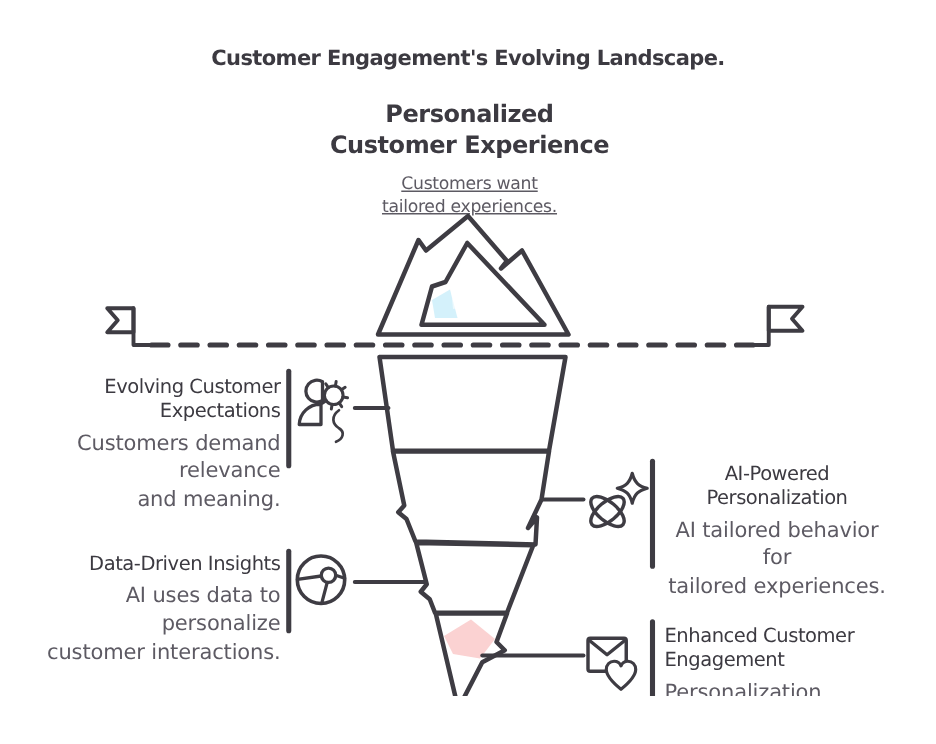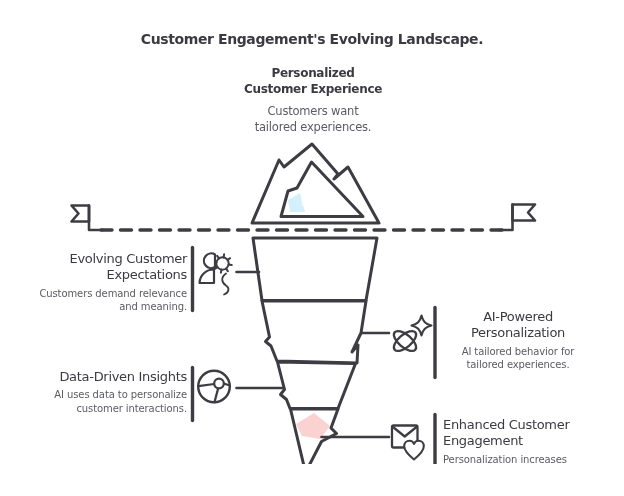--- a/index.html
+++ b/index.html
@@ -6,25 +6,25 @@
   .stage{
     position:relative;width:624px;height:464px;background:#ffffff;overflow:hidden;
     font-family:"DejaVu Sans","Liberation Sans",sans-serif;color:#3c3a41;
   }
   .title{
     position:absolute;top:31px;left:0;width:624px;margin:0;text-align:center;
     font-size:14px;font-weight:700;letter-spacing:-0.4px;color:#3c3a41;
   }
   .pre{white-space:pre-line;}
   .top-block{position:absolute;left:193px;top:66px;width:240px;text-align:center;}
-  .top-block .h{font-size:12px;font-weight:700;line-height:1.3;letter-spacing:-0.3px;color:#3c3a41;}
-  .top-block .d{margin-top:7px;font-size:11.5px;line-height:1.35;letter-spacing:-0.2px;color:#5d5a63;}
+  .top-block .h{font-size:16px;font-weight:700;line-height:1.3;letter-spacing:-0.3px;color:#3c3a41;}
+  .top-block .d{margin-top:7px;font-size:11.5px;line-height:1.35;letter-spacing:-0.2px;color:#5d5a63;text-decoration:underline;}
   .callout{position:absolute;}
   .callout .h{font-size:13px;font-weight:400;line-height:1.25;letter-spacing:-0.3px;color:#3c3a41;}
-  .callout .d{margin-top:3px;font-size:10px;line-height:1.35;letter-spacing:-0.1px;color:#5d5a63;}
+  .callout .d{margin-top:3px;font-size:14px;line-height:1.35;letter-spacing:-0.1px;color:#5d5a63;}
   #c1{left:24px;top:251px;width:163px;text-align:right;}
   #c2{left:443px;top:309px;width:150px;text-align:center;}
   #c3{left:20px;top:369px;width:167px;text-align:right;}
   #c4{left:443px;top:417px;width:172px;text-align:left;}
   svg.art{position:absolute;left:0;top:0;}
   .ln{fill:none;stroke:#3e3c43;stroke-linecap:round;stroke-linejoin:round;}
   .fw{fill:#ffffff;stroke:#3e3c43;stroke-linecap:round;stroke-linejoin:round;}
   .tex{fill:#ffffff;opacity:0.55;stroke:none;}
 </style>
 </head>

